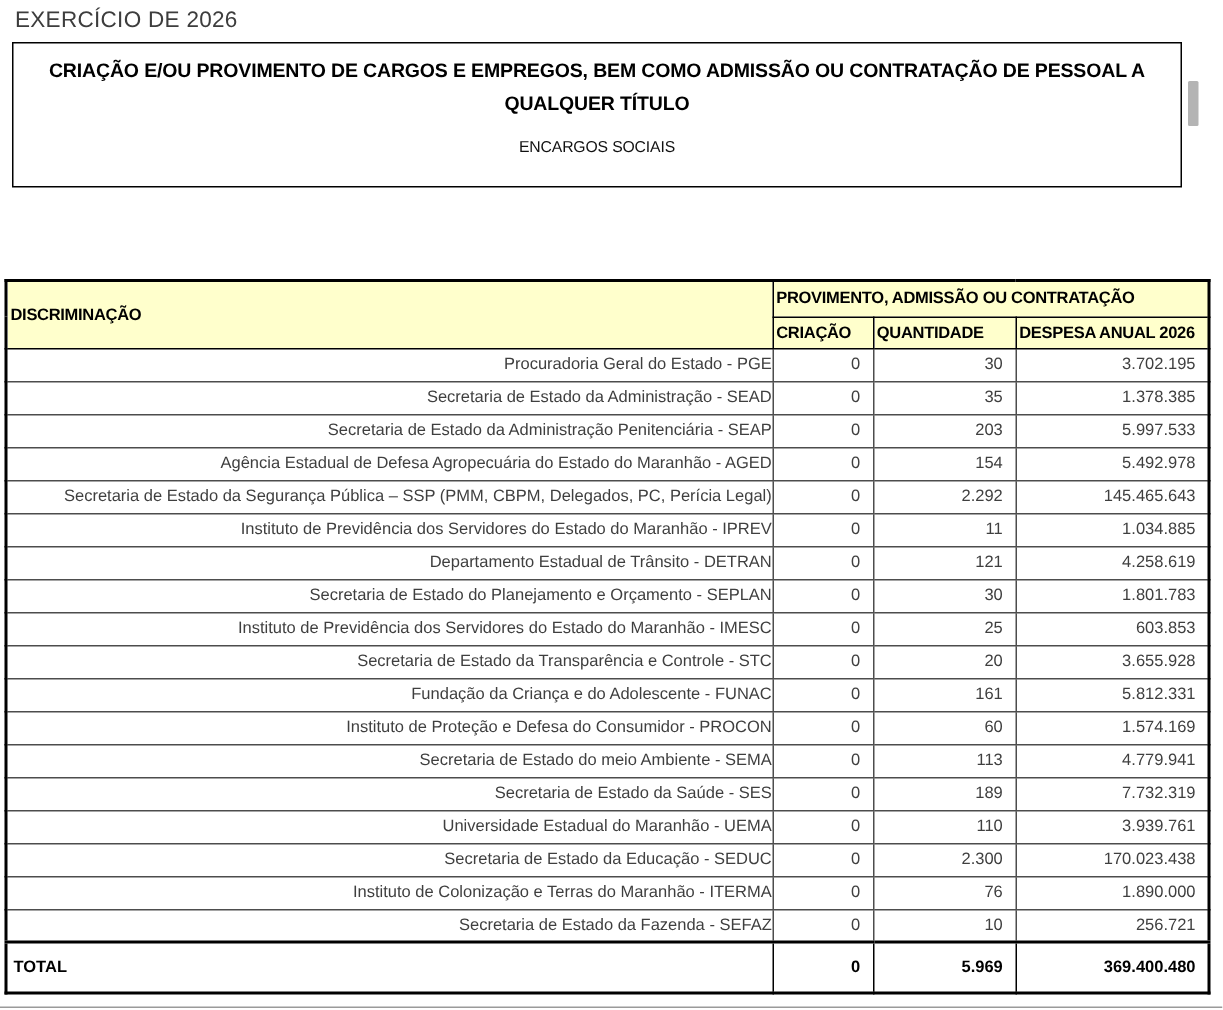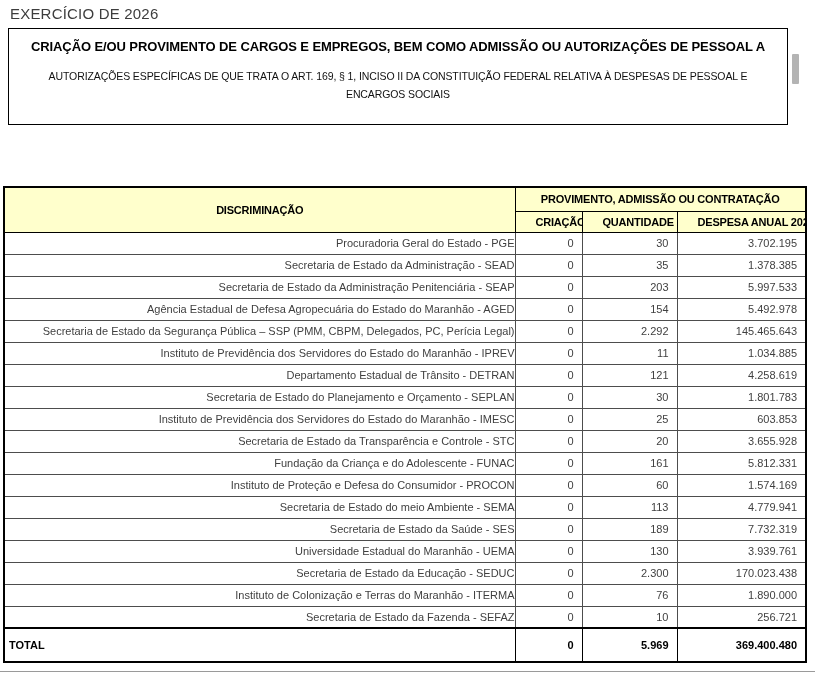--- a/index.html
+++ b/index.html
@@ -61,22 +61,22 @@
   .auth-table col.c-cria  { width: 67px; }
   .auth-table col.c-quant { width: 95px; }
   .auth-table col.c-desp  { width: 129px; }
   .auth-table thead th {
     background: #FFFFCC;
     border: 1px solid #000;
     font-weight: bold;
     font-size: 11px;
     letter-spacing: -0.2px;
     color: #000;
-    text-align: center;
-    padding: 0 20px;
+    text-align: left;
+    padding: 0 2px;
     overflow: hidden;
     white-space: nowrap;
   }
   .auth-table thead tr.group-row th { height: 24px; }
   .auth-table thead tr.sub-row th   { height: 21px; }
   .auth-table tbody td {
     border: 1px solid #4d4d4d;
     font-size: 11px;
     color: #3f3f3f;
     height: 22px;
@@ -104,23 +104,23 @@
     width: 815px; height: 1px;
     background: #9a9a9a;
   }
 </style>
 </head>
 <body>
 
 <div class="exercise-label">EXERCÍCIO DE 2026</div>
 
 <div class="title-box">
-  <div class="title-line">CRIAÇÃO E/OU PROVIMENTO DE CARGOS E EMPREGOS, BEM COMO ADMISSÃO OU AUTORIZAÇÕES DE PESSOAL A</div>
+  <div class="title-line">CRIAÇÃO E/OU PROVIMENTO DE CARGOS E EMPREGOS, BEM COMO ADMISSÃO OU CONTRATAÇÃO DE PESSOAL A</div>
+  <div class="title-line">QUALQUER TÍTULO</div>
   <div class="subtitle-block">
-    <div class="subtitle-line">AUTORIZAÇÕES ESPECÍFICAS DE QUE TRATA O ART. 169, § 1, INCISO II DA CONSTITUIÇÃO FEDERAL RELATIVA À DESPESAS DE PESSOAL E</div>
     <div class="subtitle-line">ENCARGOS SOCIAIS</div>
   </div>
 </div>
 
 <div class="scrollbar-thumb"></div>
 
 <table class="auth-table">
   <colgroup>
     <col class="c-disc">
       <col class="c-cria">
@@ -219,21 +219,21 @@
     </tr>
     <tr>
       <td class="name">Secretaria de Estado da Saúde - SES</td>
       <td class="num">0</td>
       <td class="num">189</td>
       <td class="num">7.732.319</td>
     </tr>
     <tr>
       <td class="name">Universidade Estadual do Maranhão - UEMA</td>
       <td class="num">0</td>
-      <td class="num">130</td>
+      <td class="num">110</td>
       <td class="num">3.939.761</td>
     </tr>
     <tr>
       <td class="name">Secretaria de Estado da Educação - SEDUC</td>
       <td class="num">0</td>
       <td class="num">2.300</td>
       <td class="num">170.023.438</td>
     </tr>
     <tr>
       <td class="name">Instituto de Colonização e Terras do Maranhão - ITERMA</td>

